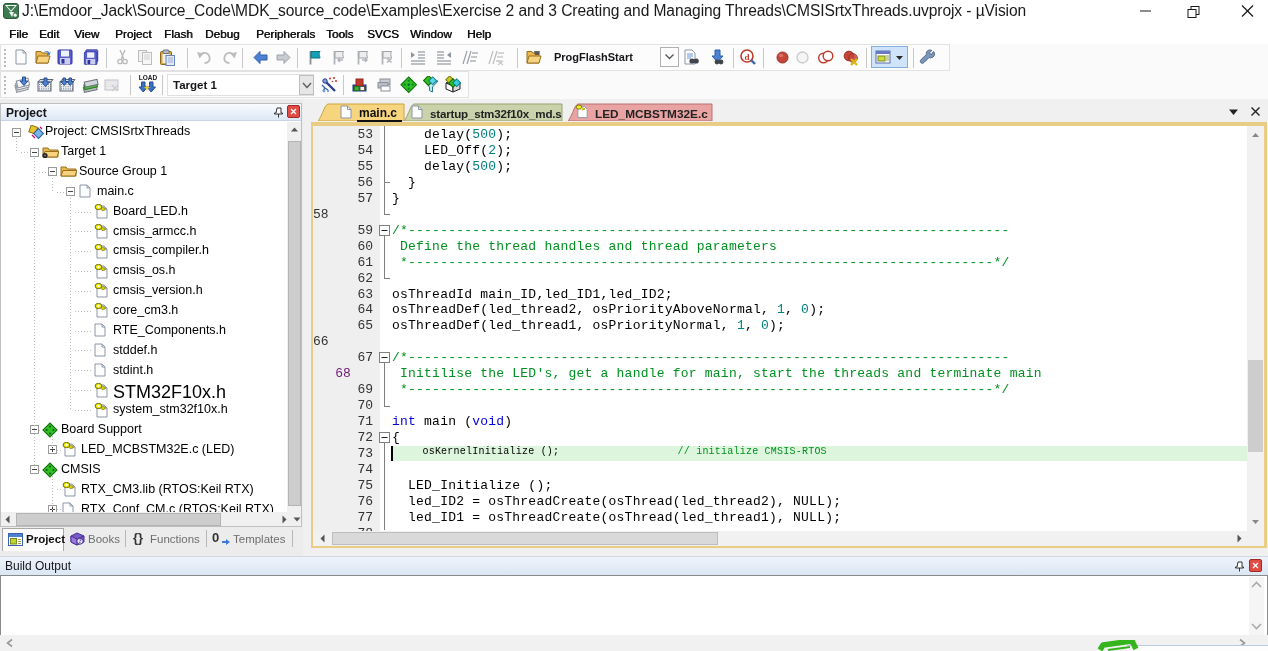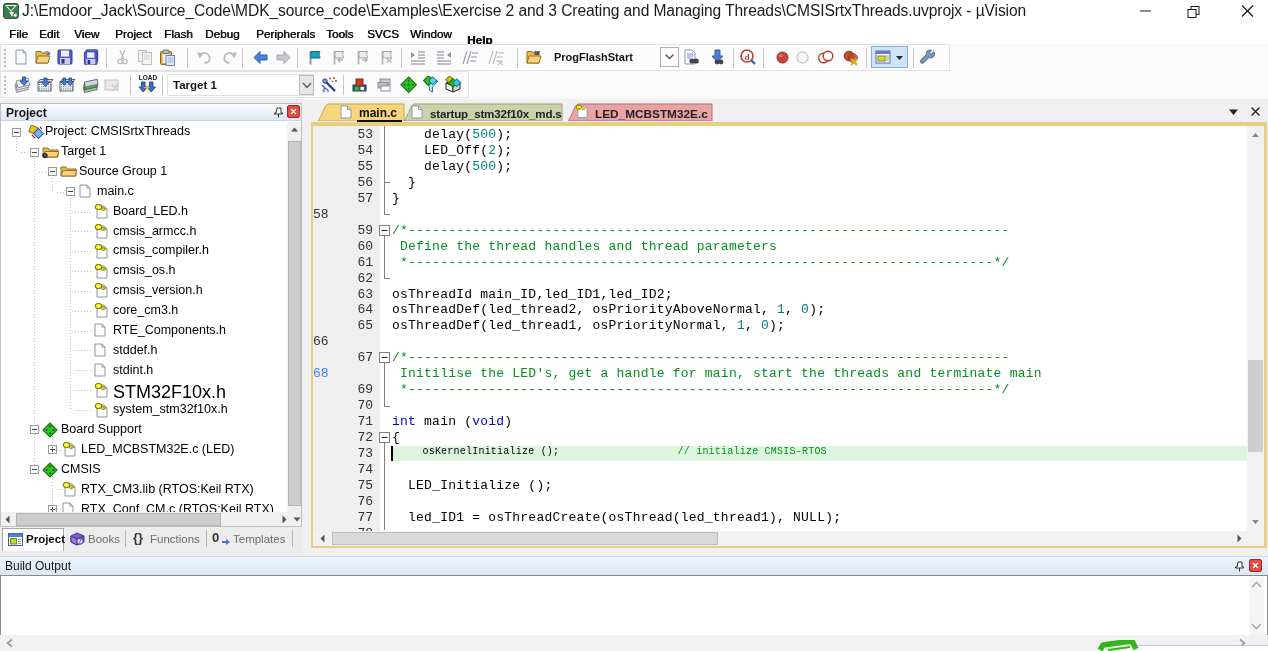--- a/index.html
+++ b/index.html
@@ -30,21 +30,21 @@
 <div class="abs" style="left:9px;top:5px;font-size:11.7px;font-weight:400;color:#111;text-shadow:0.55px 0 0 #111">File</div>
 <div class="abs" style="left:39px;top:5px;font-size:11.7px;font-weight:400;color:#111;text-shadow:0.55px 0 0 #111">Edit</div>
 <div class="abs" style="left:74px;top:5px;font-size:11.7px;font-weight:400;color:#111;text-shadow:0.55px 0 0 #111">View</div>
 <div class="abs" style="left:115px;top:5px;font-size:11.7px;font-weight:400;color:#111;text-shadow:0.55px 0 0 #111">Project</div>
 <div class="abs" style="left:164px;top:5px;font-size:11.7px;font-weight:400;color:#111;text-shadow:0.55px 0 0 #111">Flash</div>
 <div class="abs" style="left:205px;top:5px;font-size:11.7px;font-weight:400;color:#111;text-shadow:0.55px 0 0 #111">Debug</div>
 <div class="abs" style="left:256px;top:5px;font-size:11.7px;font-weight:400;color:#111;text-shadow:0.55px 0 0 #111">Peripherals</div>
 <div class="abs" style="left:326px;top:5px;font-size:11.7px;font-weight:400;color:#111;text-shadow:0.55px 0 0 #111">Tools</div>
 <div class="abs" style="left:367px;top:5px;font-size:11.7px;font-weight:400;color:#111;text-shadow:0.55px 0 0 #111">SVCS</div>
 <div class="abs" style="left:410px;top:5px;font-size:11.7px;font-weight:400;color:#111;text-shadow:0.55px 0 0 #111">Window</div>
-<div class="abs" style="left:467px;top:11px;font-size:11.7px;font-weight:700;color:#111;text-shadow:0.55px 0 0 #111">Help</div>
+<div class="abs" style="left:467px;top:5px;font-size:11.7px;font-weight:400;color:#111;text-shadow:0.55px 0 0 #111">Help</div>
 </div>
 <div class="abs" style="left:0;top:44px;width:1268px;height:59px;background:#fafafa">
 <div class="abs" style="left:0;top:0;width:950px;height:27px;background:#fcfcfc;border:1px solid #e2e2e2"></div>
 <div class="abs" style="left:0;top:27px;width:469px;height:27px;background:#fcfcfc;border:1px solid #e2e2e2"></div>
 <div class="abs" style="left:0;top:55px;width:1268px;height:4px;background:#e9e9e9"></div>
 <div class="abs" style="left:4px;top:5px;width:2px;height:18px;background-image:repeating-linear-gradient(#bbb 0 2px,transparent 2px 4px)"></div>
 <div class="abs" style="left:4px;top:32px;width:2px;height:18px;background-image:repeating-linear-gradient(#bbb 0 2px,transparent 2px 4px)"></div>
 <svg class="abs" style="left:13px;top:5px" width="17" height="17" viewBox="0 0 17 17">
         <path d="M3 1 L10 1 L13 4 L13 15 L3 15 Z" fill="#fdfdfd" stroke="#8c97a6"></path>
         <path d="M10 1 L10 4 L13 4" fill="none" stroke="#8c97a6"></path>
@@ -814,37 +814,38 @@
 <div class="abs mono" style="left:0;top:160.5px;width:60px;text-align:right;font-size:13px;color:#333">63</div>
 <div class="abs mono" style="left:79px;top:160.5px;font-size:13px;letter-spacing:0.22px;color:#000;white-space:nowrap"><span>osThreadId&nbsp;main_ID,led_ID1,led_ID2;</span></div>
 <div class="abs mono" style="left:0;top:176.4px;width:60px;text-align:right;font-size:13px;color:#333">64</div>
 <div class="abs mono" style="left:79px;top:176.4px;font-size:13px;letter-spacing:0.22px;color:#000;white-space:nowrap"><span>osThreadDef(led_thread2,&nbsp;osPriorityAboveNormal,&nbsp;</span><span style="color:#007f7f">1</span><span>,&nbsp;</span><span style="color:#007f7f">0</span><span>);</span></div>
 <div class="abs mono" style="left:0;top:192.4px;width:60px;text-align:right;font-size:13px;color:#333">65</div>
 <div class="abs mono" style="left:79px;top:192.4px;font-size:13px;letter-spacing:0.22px;color:#000;white-space:nowrap"><span>osThreadDef(led_thread1,&nbsp;osPriorityNormal,&nbsp;</span><span style="color:#007f7f">1</span><span>,&nbsp;</span><span style="color:#007f7f">0</span><span>);</span></div>
 <div class="abs mono" style="left:0;top:208.3px;width:60px;font-size:13px;color:#333">66</div>
 <div class="abs mono" style="left:79px;top:208.3px;font-size:13px;letter-spacing:0.22px;color:#000;white-space:nowrap"></div>
 <div class="abs mono" style="left:0;top:224.3px;width:60px;text-align:right;font-size:13px;color:#333">67</div>
 <div class="abs mono" style="left:79px;top:224.3px;font-size:13px;letter-spacing:0.22px;color:#000;white-space:nowrap"><span style="color:#009120">/*---------------------------------------------------------------------------</span></div>
-<div class="abs mono" style="left:0;top:240.2px;width:60px;text-align:left;font-size:13px;color:#3b82f6">68</div>
+<div class="abs mono" style="left:0;top:240.2px;width:60px;text-align:center;font-size:13px;color:#701a75">68</div>
 <div class="abs mono" style="left:79px;top:240.2px;font-size:13px;letter-spacing:0.22px;color:#000;white-space:nowrap"><span style="color:#009120">&nbsp;Initilise&nbsp;the&nbsp;LED's,&nbsp;get&nbsp;a&nbsp;handle&nbsp;for&nbsp;main,&nbsp;start&nbsp;the&nbsp;threads&nbsp;and&nbsp;terminate&nbsp;main</span></div>
 <div class="abs mono" style="left:0;top:256.2px;width:60px;text-align:right;font-size:13px;color:#333">69</div>
 <div class="abs mono" style="left:79px;top:256.2px;font-size:13px;letter-spacing:0.22px;color:#000;white-space:nowrap"><span style="color:#009120">&nbsp;*-------------------------------------------------------------------------*/</span></div>
 <div class="abs mono" style="left:0;top:272.1px;width:60px;text-align:right;font-size:13px;color:#333">70</div>
 <div class="abs mono" style="left:79px;top:272.1px;font-size:13px;letter-spacing:0.22px;color:#000;white-space:nowrap"></div>
 <div class="abs mono" style="left:0;top:288.1px;width:60px;text-align:right;font-size:13px;color:#333">71</div>
 <div class="abs mono" style="left:79px;top:288.1px;font-size:13px;letter-spacing:0.22px;color:#000;white-space:nowrap"><span style="color:#0000d8">int</span><span>&nbsp;main&nbsp;(</span><span style="color:#0000d8">void</span><span>)</span></div>
 <div class="abs mono" style="left:0;top:304.1px;width:60px;text-align:right;font-size:13px;color:#333">72</div>
 <div class="abs mono" style="left:79px;top:304.1px;font-size:13px;letter-spacing:0.22px;color:#000;white-space:nowrap"><span>{</span></div>
 <div class="abs mono" style="left:0;top:320.0px;width:60px;text-align:right;font-size:13px;color:#333">73</div>
 <div class="abs mono" style="left:97px;top:320.0px;font-size:10px;letter-spacing:0.22px;color:#000;white-space:nowrap"><span>&nbsp;&nbsp;osKernelInitialize&nbsp;();&nbsp;&nbsp;&nbsp;&nbsp;&nbsp;&nbsp;&nbsp;&nbsp;&nbsp;&nbsp;&nbsp;&nbsp;&nbsp;&nbsp;&nbsp;&nbsp;&nbsp;&nbsp;&nbsp;</span><span style="color:#009120">//&nbsp;initialize&nbsp;CMSIS-RTOS</span></div>
 <div class="abs mono" style="left:0;top:335.9px;width:60px;text-align:right;font-size:13px;color:#333">74</div>
 <div class="abs mono" style="left:79px;top:335.9px;font-size:13px;letter-spacing:0.22px;color:#000;white-space:nowrap"></div>
 <div class="abs mono" style="left:0;top:351.9px;width:60px;text-align:right;font-size:13px;color:#333">75</div>
 <div class="abs mono" style="left:79px;top:351.9px;font-size:13px;letter-spacing:0.22px;color:#000;white-space:nowrap"><span>&nbsp;&nbsp;LED_Initialize&nbsp;();</span></div>
 <div class="abs mono" style="left:0;top:367.8px;width:60px;text-align:right;font-size:13px;color:#333">76</div>
+<div class="abs mono" style="left:79px;top:367.8px;font-size:13px;letter-spacing:0.22px;color:#000;white-space:nowrap"><span>&nbsp;&nbsp;led_ID2&nbsp;=&nbsp;osThreadCreate(osThread(led_thread2),&nbsp;NULL);</span></div>
 <div class="abs mono" style="left:0;top:383.8px;width:60px;text-align:right;font-size:13px;color:#333">77</div>
 <div class="abs mono" style="left:79px;top:383.8px;font-size:13px;letter-spacing:0.22px;color:#000;white-space:nowrap"><span>&nbsp;&nbsp;led_ID1&nbsp;=&nbsp;osThreadCreate(osThread(led_thread1),&nbsp;NULL);</span></div>
 <div class="abs mono" style="left:0;top:399.8px;width:60px;text-align:right;font-size:13px;color:#333">78</div>
 <div class="abs mono" style="left:79px;top:399.8px;font-size:13px;letter-spacing:0.22px;color:#000;white-space:nowrap"></div>
 <div class="abs" style="left:78px;top:320.0px;width:2px;height:15px;background:#000"></div>
 <div class="abs" style="left:71px;top:0.0px;width:1px;height:88.2px;background:#808080"></div>
 <div class="abs" style="left:71px;top:56.3px;width:6.0px;height:1px;background:#808080"></div>
 <div class="abs" style="left:71px;top:88.2px;width:6.0px;height:1px;background:#808080"></div>
 <svg class="abs" style="left:66px;top:98.7px" width="11" height="11" viewBox="0 0 11 11">
         <rect x="0.5" y="0.5" width="10" height="10" fill="#fff" stroke="#808080"></rect>

